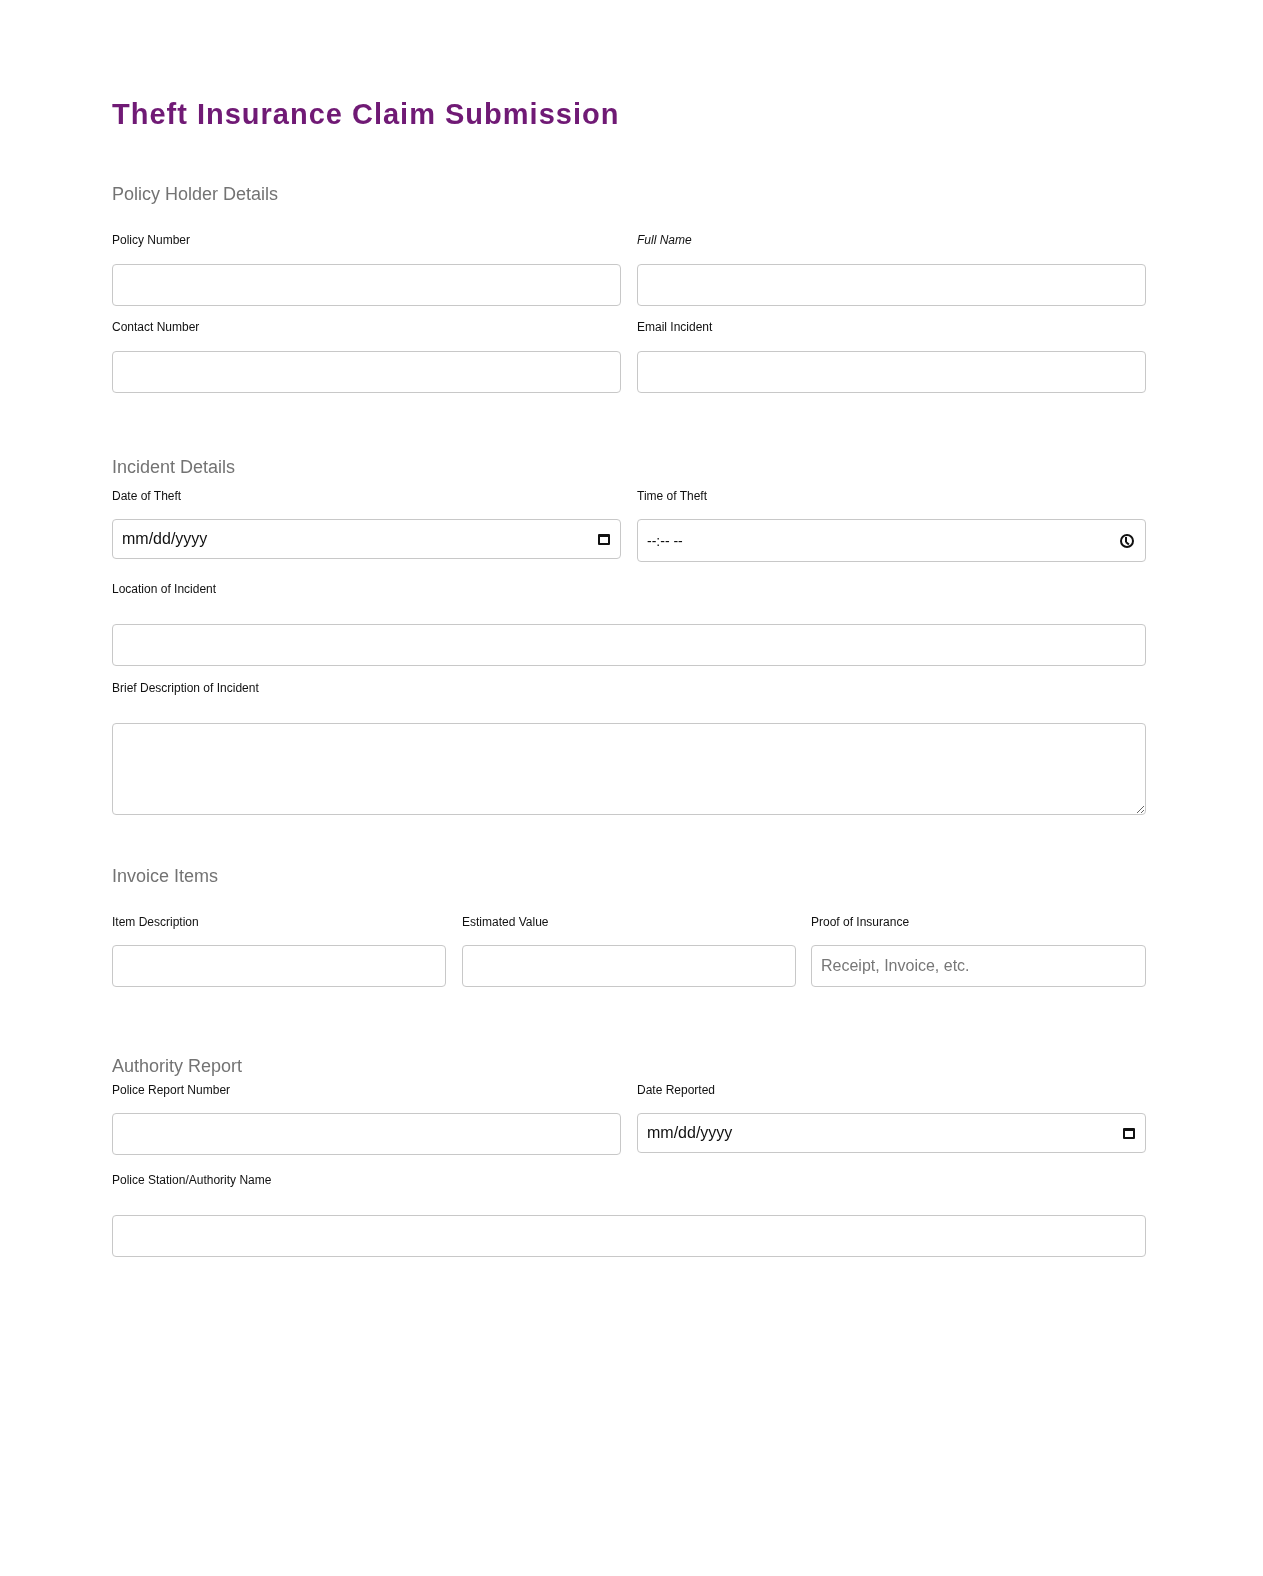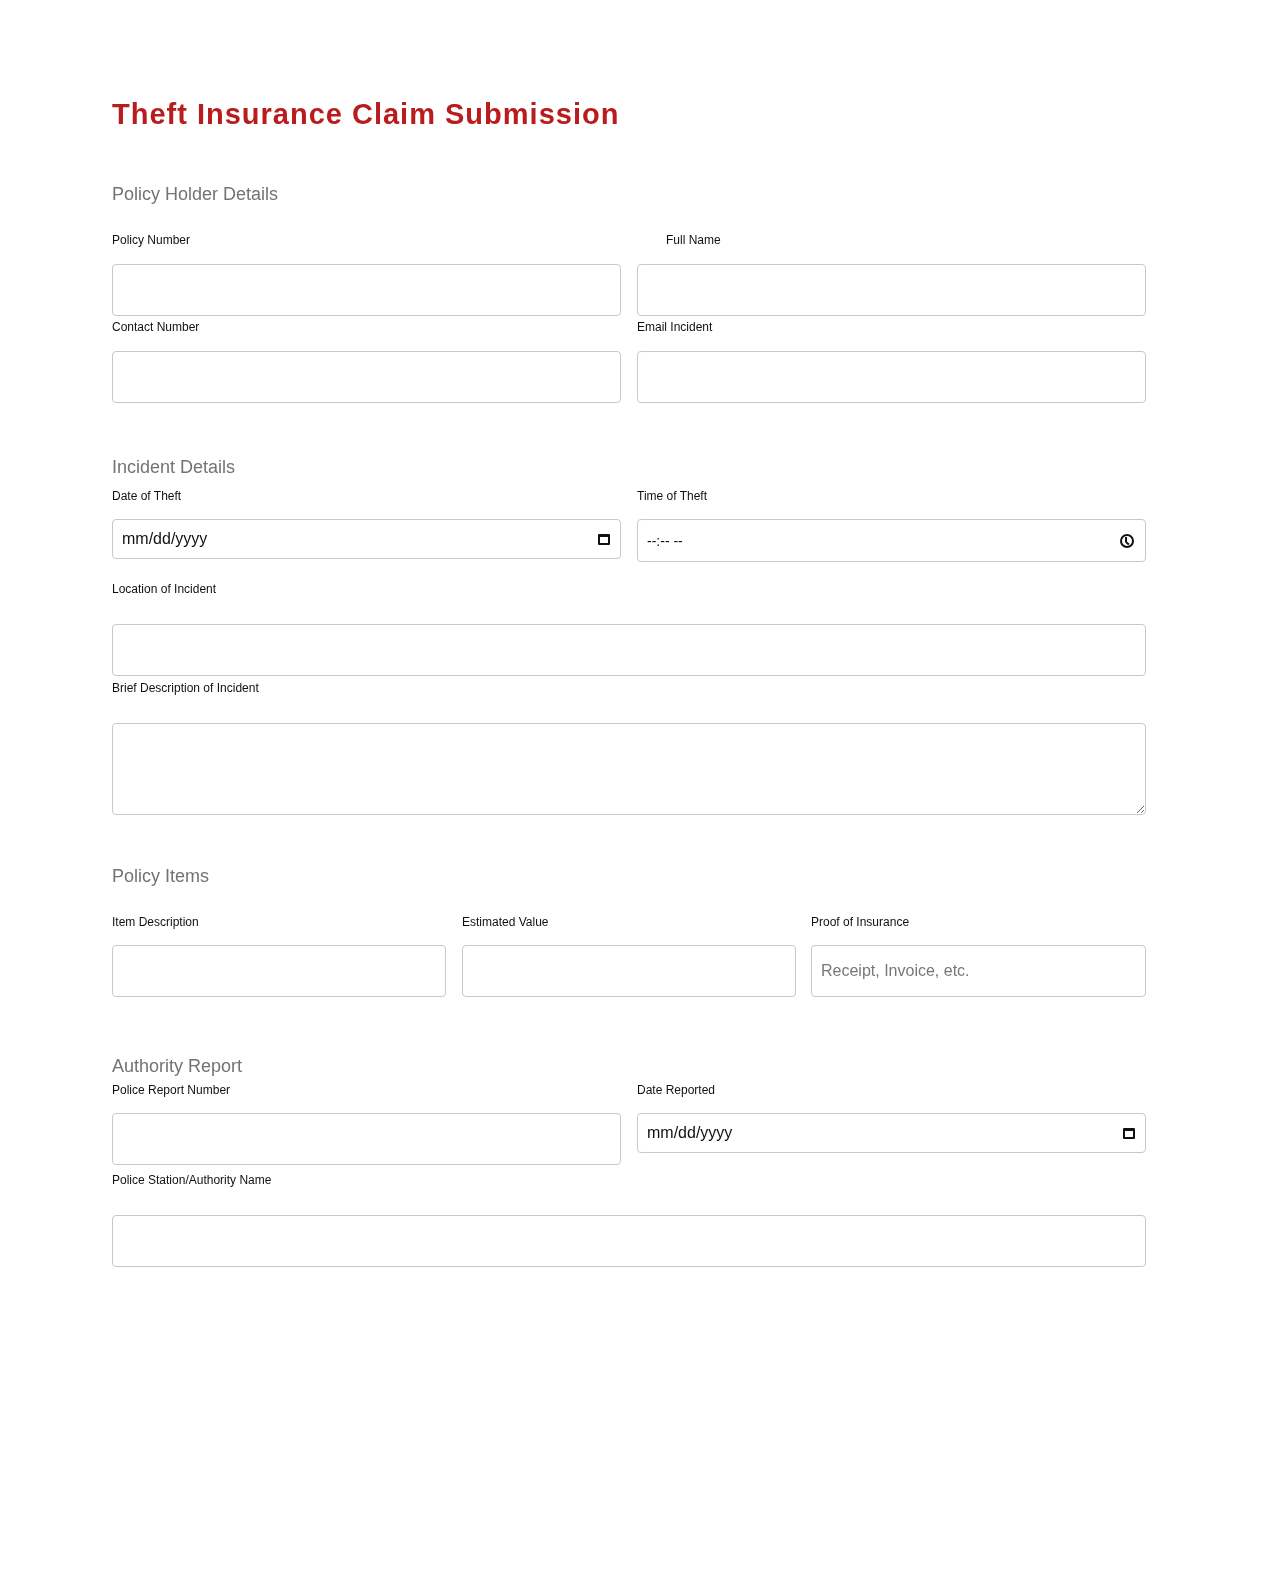--- a/index.html
+++ b/index.html
@@ -1,41 +1,41 @@
 <!DOCTYPE html>
 <html><head>
 <meta charset="utf-8">
 <style>
   html, body { margin: 0; padding: 0; background: #ffffff; }
   body { width: 1263px; height: 1576px; font-family: "Liberation Sans", sans-serif; color: #111; position: relative; }
   .container { position: absolute; left: 112px; top: 0; width: 1034px; }
-  h1 { position: absolute; top: 98px; left: 0; margin: 0; font-size: 29px; font-weight: bold; letter-spacing: 1px; color: #b91c1c; white-space: nowrap; }
+  h1 { position: absolute; top: 98px; left: 0; margin: 0; font-size: 29px; font-weight: bold; letter-spacing: 1px; color: #701a75; white-space: nowrap; }
   .section-title { position: absolute; left: 0; margin: 0; font-size: 18px; font-weight: normal; color: #737373; white-space: nowrap; }
   .label { position: absolute; font-size: 12px; color: #111; white-space: nowrap; }
-  .field { position: absolute; box-sizing: border-box; border: 1px solid #c8c8c8; border-radius: 4px; background: #fff; height: 52px; font-family: "Liberation Sans", sans-serif; font-size: 16px; padding: 0 9px; outline: none; }
+  .field { position: absolute; box-sizing: border-box; border: 1px solid #c8c8c8; border-radius: 4px; background: #fff; height: 42px; font-family: "Liberation Sans", sans-serif; font-size: 16px; padding: 0 9px; outline: none; }
   .field::placeholder { color: #777; }
   .fake-input { display: flex; align-items: center; justify-content: space-between; color: #111; }
   .textarea { height: 92px; resize: vertical; padding: 8px 9px; }
   .icon-cal { width: 12px; height: 11px; border: 2px solid #111; border-top-width: 3px; border-radius: 1px; box-sizing: border-box; margin-right: 1px; }
   .icon-clock { width: 14px; height: 14px; border: 2px solid #111; border-radius: 50%; box-sizing: border-box; position: relative; margin-right: 2px; }
   .icon-clock::before { content: ""; position: absolute; left: 3px; top: 1px; width: 1.5px; height: 5px; background: #111; }
   .icon-clock::after { content: ""; position: absolute; left: 3.5px; top: 5px; width: 4px; height: 1.5px; background: #111; transform: rotate(40deg); transform-origin: left center; }
 </style>
 </head>
 <body>
 
 <div class="container">
   <h1>Theft Insurance Claim Submission</h1>
 
   <h2 class="section-title" style="top:184px;">Policy Holder Details</h2>
 
   <label class="label" style="left:0; top:233px;">Policy Number</label>
   <input class="field" type="text" style="left: 0px; top: 264px; width: 509px;" placeholder="">
 
-  <label class="label" style="left:554px; top:233px;">Full Name</label>
+  <label class="label" style="left:525px; top:233px;font-style:italic;">Full Name</label>
   <input class="field" type="text" style="left: 525px; top: 264px; width: 509px;" placeholder="">
 
   <label class="label" style="left:0; top:320px;">Contact Number</label>
   <input class="field" type="text" style="left: 0px; top: 351px; width: 509px;" placeholder="">
 
   <label class="label" style="left:525px; top:320px;">Email Incident</label>
   <input class="field" type="text" style="left: 525px; top: 351px; width: 509px;" placeholder="">
 
   <h2 class="section-title" style="top:440px;margin-top:17px;">Incident Details</h2>
 
@@ -52,21 +52,21 @@
   </div>
 
   <label class="label" style="left:0; top:582px;">Location of Incident</label>
   <input class="field" type="text" style="left: 0px; top: 624px; width: 1034px;" placeholder="">
 
   <label class="label" style="left:0; top:681px;">Brief Description of Incident</label>
   <div style="position:absolute; left:0; top:723px; width:1034px; height:92px;">
     <textarea class="field textarea" style="left: 0px; top: 0px; width: 1034px;" placeholder=""></textarea>
   </div>
 
-  <h2 class="section-title" style="top:866px;">Policy Items</h2>
+  <h2 class="section-title" style="top:866px;">Invoice Items</h2>
 
   <label class="label" style="left:0; top:915px;">Item Description</label>
   <input class="field" type="text" style="left: 0px; top: 945px; width: 334px;" placeholder="">
 
   <label class="label" style="left:350px; top:915px;">Estimated Value</label>
   <input class="field" type="text" style="left: 350px; top: 945px; width: 334px;" placeholder="">
 
   <label class="label" style="left:699px; top:915px;">Proof of Insurance</label>
   <input class="field" type="text" style="left: 699px; top: 945px; width: 335px;" placeholder="Receipt, Invoice, etc.">
 

